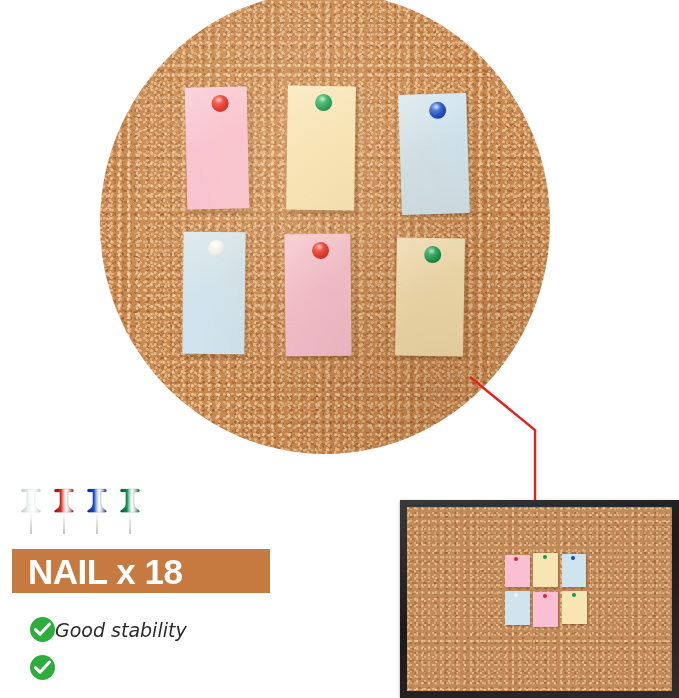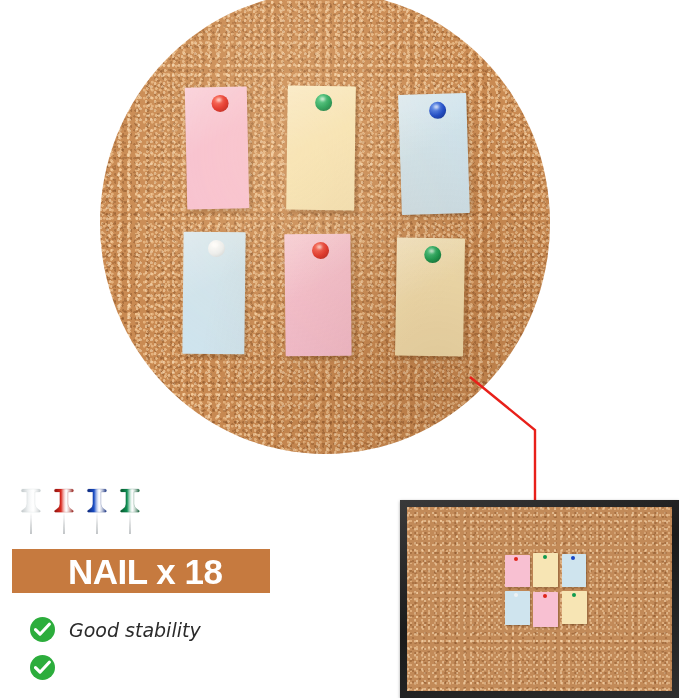--- a/index.html
+++ b/index.html
@@ -158,30 +158,28 @@
     padding-left: 16px;
     box-sizing: border-box;
   }
   #nail-banner .label {
     color: #ffffff;
     font-size: 35px;
     font-weight: bold;
     letter-spacing: -.5px;
     line-height: 1;
     white-space: nowrap;
-    margin-left: 40px;
   }
 
   
   .feature {
     position: absolute;
     left: 30px;
     display: flex;
     align-items: center;
-    gap: 14px;
   }
   #feature-0 { top: 617px; }
   #feature-1 { top: 655px; }
   .check-icon {
     width: 25px;
     height: 25px;
     border-radius: 50%;
     background: #2cad3c;
     position: relative;
     flex: 0 0 auto;

